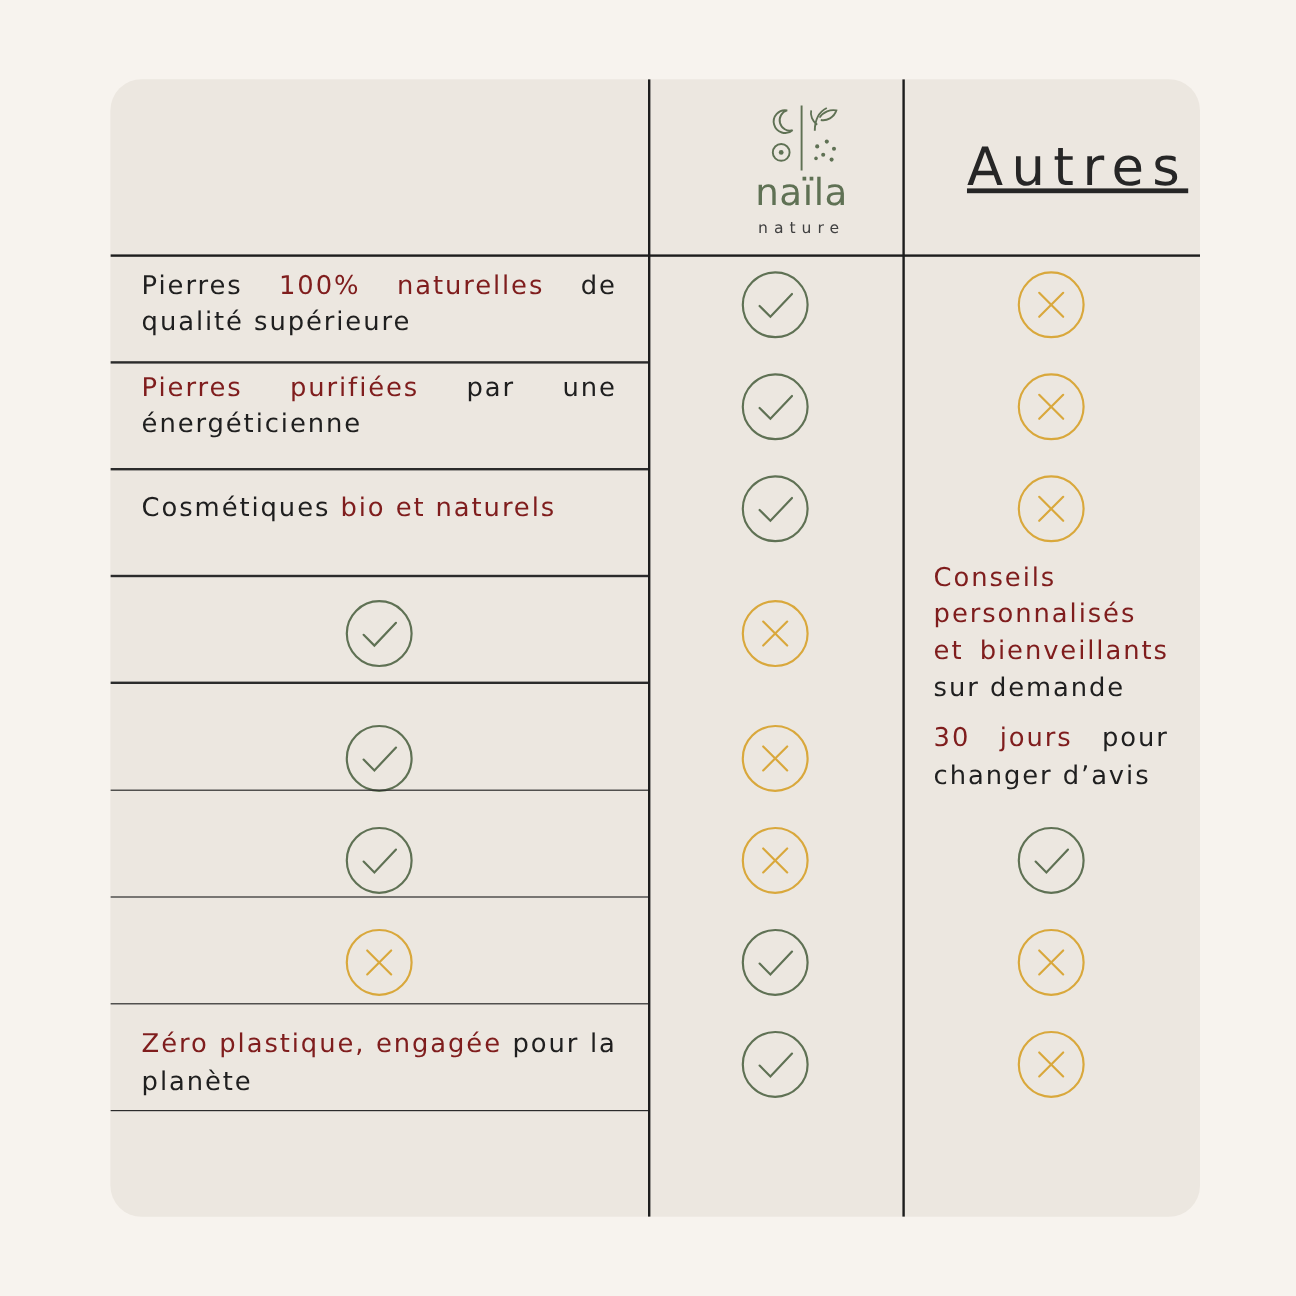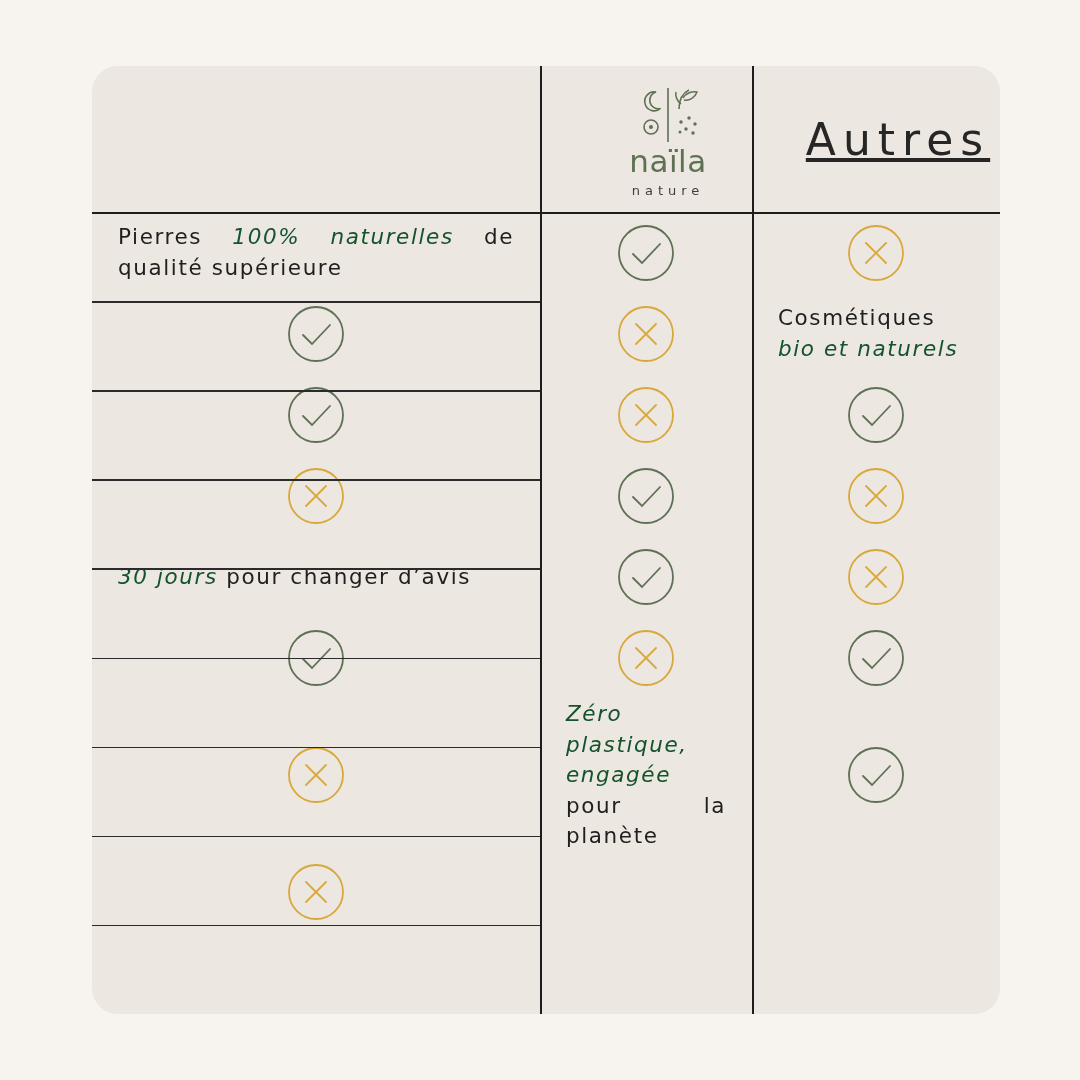--- a/index.html
+++ b/index.html
@@ -91,22 +91,21 @@
   .feat-text {
     font-size: 21.5px;
     line-height: 1.42;
     color: #1f1f1f;
     letter-spacing: 1.6px;
     text-align: justify;
     font-family: "DejaVu Sans", sans-serif;
     width: 100%;
   }
   .hl {
-    color: #14532d;
-    font-style: italic;
+    color: #7f1d1d;
   }
   .mark-cell {
     display: flex;
     align-items: center;
     justify-content: center;
   }
   .circle {
     width: 60px;
     height: 60px;
   }
@@ -182,20 +181,23 @@
             <path d="M17 31 L26 40 L44 21" fill="none" stroke="#5f7154" stroke-width="1.8" stroke-linecap="round"></path>
           </svg>
         </div>
         <div class="mark-cell">
           <svg viewBox="0 0 60 60" class="circle">
             <circle cx="30" cy="30" r="27" fill="none" stroke="#d9a83c" stroke-width="1.8"></circle>
             <path d="M20 20 L40 40" stroke="#d9a83c" stroke-width="1.8" stroke-linecap="round"></path>
             <path d="M40 20 L20 40" stroke="#d9a83c" stroke-width="1.8" stroke-linecap="round"></path>
           </svg>
         </div>
+        <div class="feat">
+          <div class="feat-text"><span class="hl">Pierres purifiées</span><span> par une énergéticienne</span></div>
+        </div>
         <div class="mark-cell">
           <svg viewBox="0 0 60 60" class="circle">
             <circle cx="30" cy="30" r="27" fill="none" stroke="#5f7154" stroke-width="1.8"></circle>
             <path d="M17 31 L26 40 L44 21" fill="none" stroke="#5f7154" stroke-width="1.8" stroke-linecap="round"></path>
           </svg>
         </div>
         <div class="mark-cell">
           <svg viewBox="0 0 60 60" class="circle">
             <circle cx="30" cy="30" r="27" fill="none" stroke="#d9a83c" stroke-width="1.8"></circle>
             <path d="M20 20 L40 40" stroke="#d9a83c" stroke-width="1.8" stroke-linecap="round"></path>
@@ -223,20 +225,23 @@
             <circle cx="30" cy="30" r="27" fill="none" stroke="#5f7154" stroke-width="1.8"></circle>
             <path d="M17 31 L26 40 L44 21" fill="none" stroke="#5f7154" stroke-width="1.8" stroke-linecap="round"></path>
           </svg>
         </div>
         <div class="mark-cell">
           <svg viewBox="0 0 60 60" class="circle">
             <circle cx="30" cy="30" r="27" fill="none" stroke="#d9a83c" stroke-width="1.8"></circle>
             <path d="M20 20 L40 40" stroke="#d9a83c" stroke-width="1.8" stroke-linecap="round"></path>
             <path d="M40 20 L20 40" stroke="#d9a83c" stroke-width="1.8" stroke-linecap="round"></path>
           </svg>
+        </div>
+        <div class="feat">
+          <div class="feat-text"><span class="hl">Conseils personnalisés et bienveillants</span><span> sur demande</span></div>
         </div>
         <div class="mark-cell">
           <svg viewBox="0 0 60 60" class="circle">
             <circle cx="30" cy="30" r="27" fill="none" stroke="#5f7154" stroke-width="1.8"></circle>
             <path d="M17 31 L26 40 L44 21" fill="none" stroke="#5f7154" stroke-width="1.8" stroke-linecap="round"></path>
           </svg>
         </div>
         <div class="mark-cell">
           <svg viewBox="0 0 60 60" class="circle">
             <circle cx="30" cy="30" r="27" fill="none" stroke="#d9a83c" stroke-width="1.8"></circle>

